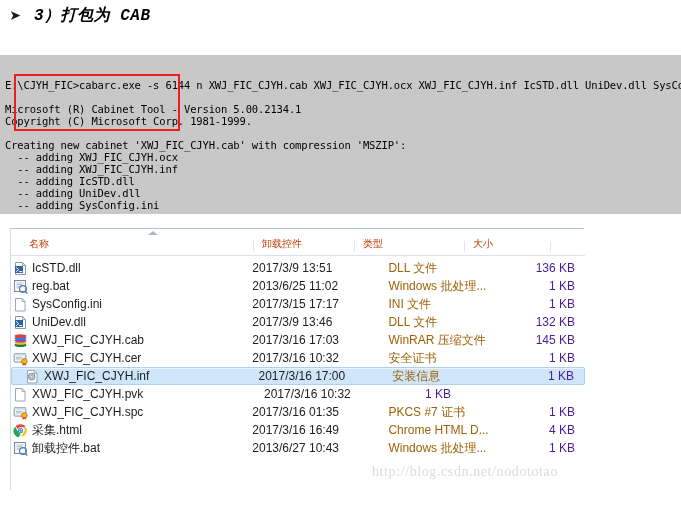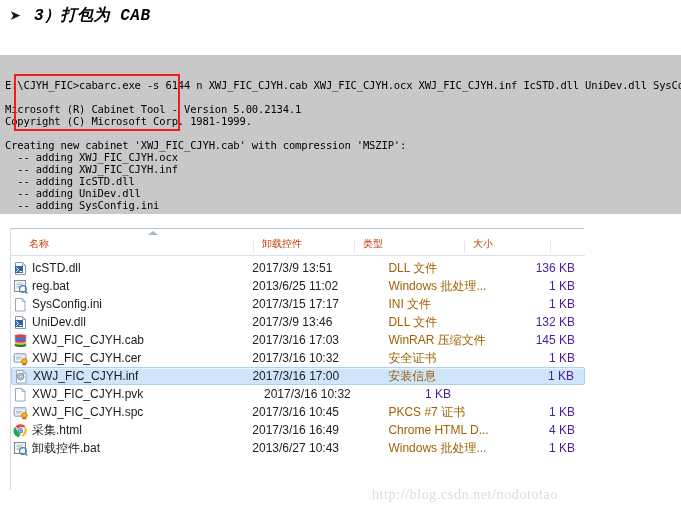--- a/index.html
+++ b/index.html
@@ -208,21 +208,21 @@
     flex: 0 0 15px;
     position: relative;
     display: inline-block;
   }
   .ficon svg { display: block; }
 
   
   #watermark {
     position: absolute;
     left: 372px;
-    top: 487px;
+    top: 464px;
     font-family: "Liberation Serif", serif;
     font-size: 14px;
     color: #dcdcdc;
     letter-spacing: 0.6px;
     white-space: nowrap;
     text-align: right;
   }
 </style>
 </head>
 <body>
@@ -356,21 +356,21 @@
               <circle cx="11.3" cy="10.4" r="2.9" fill="#f0b41f" stroke="#b07d07" stroke-width="0.8"></circle>
               <path d="M10 12.6l-0.6 2.2 1.9-1 1.9 1-0.6-2.2z" fill="#e0342c"></path>
             </svg>
           </span>
           <span class="fname">XWJ_FIC_CJYH.cer</span>
         </div>
         <div class="cell-date">2017/3/16 10:32</div>
         <div class="cell-type">安全证书</div>
         <div class="cell-size">1 KB</div>
       </div>
-      <div class="file-row selected" style="background: rgb(207, 229, 250);">
+      <div class="file-row selected" style="background: rgb(207, 229, 250); padding-left: 11px;">
         <div class="cell-name">
           <span class="ficon">
             <svg width="15" height="15" viewBox="0 0 15 15">
               <path d="M2.5 1.5h6.5l3 3v9.5h-9.5z" fill="#ffffff" stroke="#9aa7b4" stroke-width="1"></path>
               <path d="M9 1.5l3 3h-3z" fill="#e4eaf0" stroke="#9aa7b4" stroke-width="0.8"></path>
               <circle cx="6.6" cy="7.6" r="3.3" fill="#c6d3df" stroke="#6d7f91" stroke-width="0.9"></circle>
               <circle cx="6.6" cy="7.6" r="1.2" fill="#ffffff" stroke="#6d7f91" stroke-width="0.7"></circle>
             </svg>
           </span>
           <span class="fname">XWJ_FIC_CJYH.inf</span>
@@ -398,21 +398,21 @@
             <svg width="15" height="15" viewBox="0 0 15 15">
               <rect x="1.2" y="2.5" width="11.6" height="8.6" rx="0.8" fill="#f3f7fb" stroke="#7e8fa0" stroke-width="1"></rect>
               <rect x="1.2" y="2.5" width="11.6" height="2" fill="#c8d7e6"></rect>
               <path d="M3 6.4h6M3 8h4.6" stroke="#9eafc0" stroke-width="0.9"></path>
               <circle cx="11.3" cy="10.4" r="2.9" fill="#f0b41f" stroke="#b07d07" stroke-width="0.8"></circle>
               <path d="M10 12.6l-0.6 2.2 1.9-1 1.9 1-0.6-2.2z" fill="#e0342c"></path>
             </svg>
           </span>
           <span class="fname">XWJ_FIC_CJYH.spc</span>
         </div>
-        <div class="cell-date">2017/3/16 10:45</div>
+        <div class="cell-date">2017/3/16 01:35</div>
         <div class="cell-type">PKCS #7 证书</div>
         <div class="cell-size">1 KB</div>
       </div>
       <div class="file-row">
         <div class="cell-name">
           <span class="ficon">
             <svg width="15" height="15" viewBox="0 0 15 15">
               <circle cx="7.5" cy="7.5" r="6.3" fill="#ffffff"></circle>
               <path d="M7.5 1.2a6.3 6.3 0 0 1 5.47 3.17H7.5a3.13 3.13 0 0 0-2.7 1.56L2.6 3.1A6.3 6.3 0 0 1 7.5 1.2z" fill="#e8453c"></path>
               <path d="M2.13 3.72l2.66 4.6a3.13 3.13 0 0 0 3.05 2.4l-2.1 3.5A6.3 6.3 0 0 1 2.13 3.72z" fill="#26a64f"></path>

